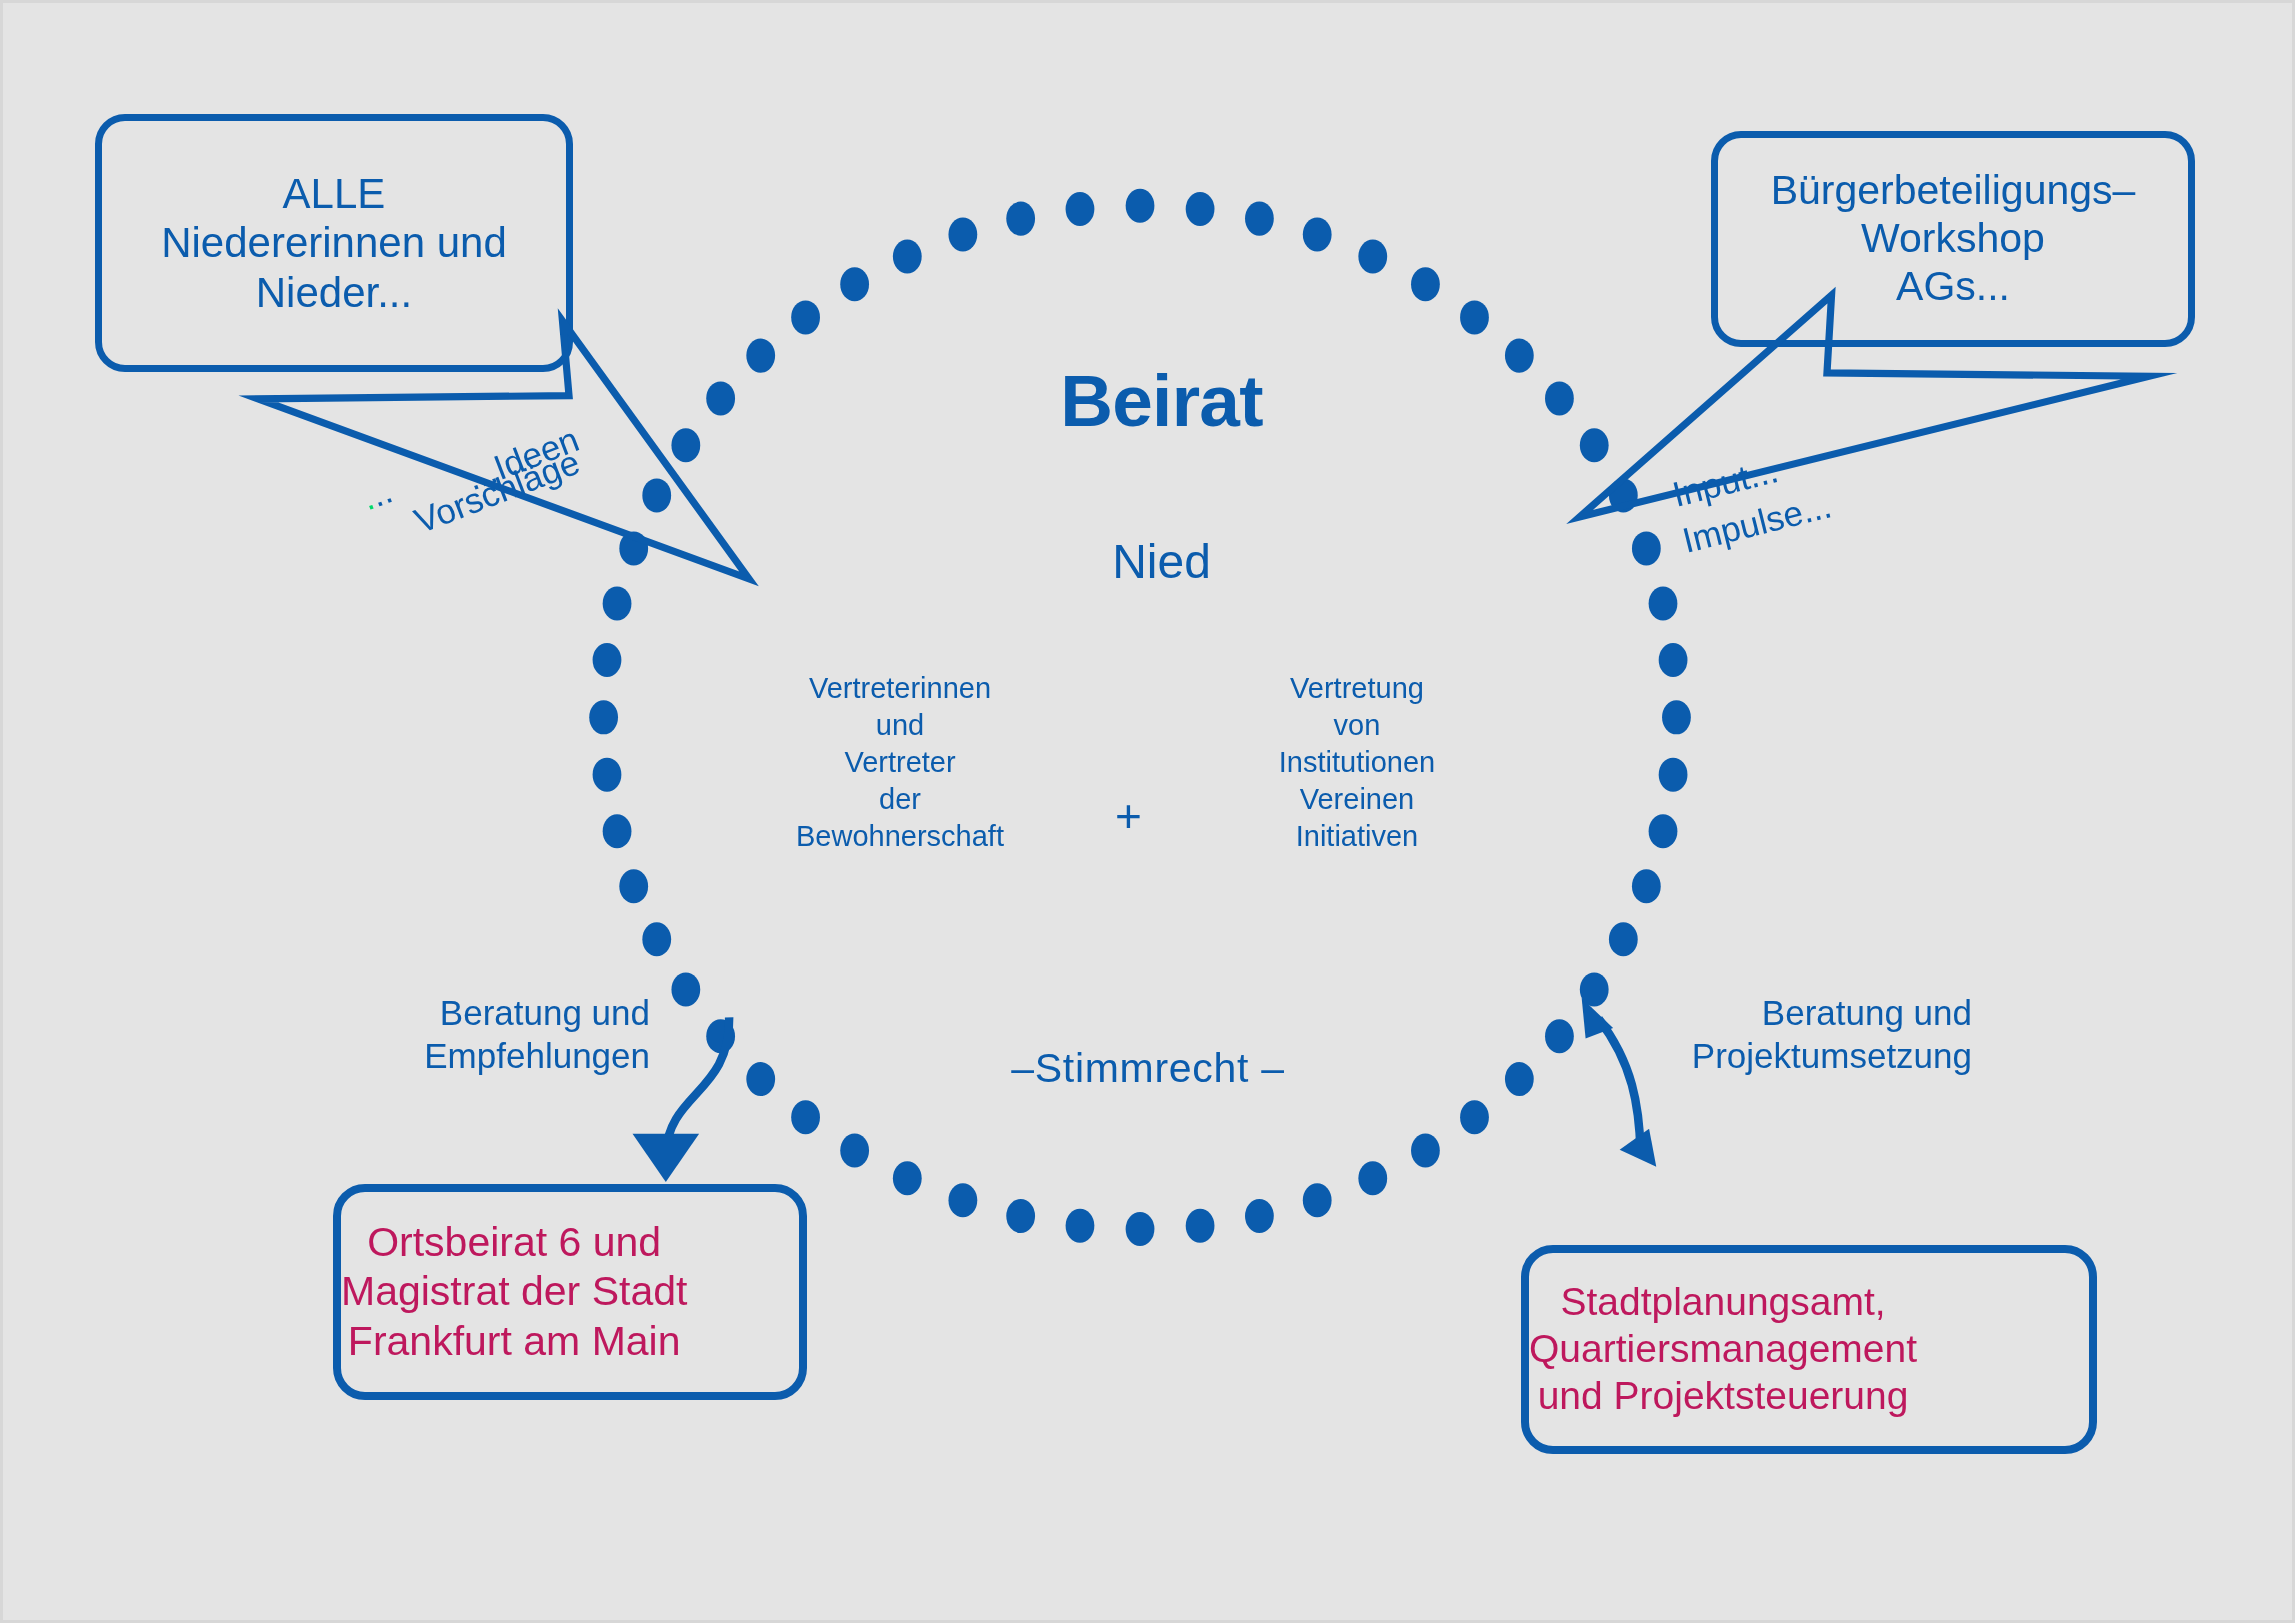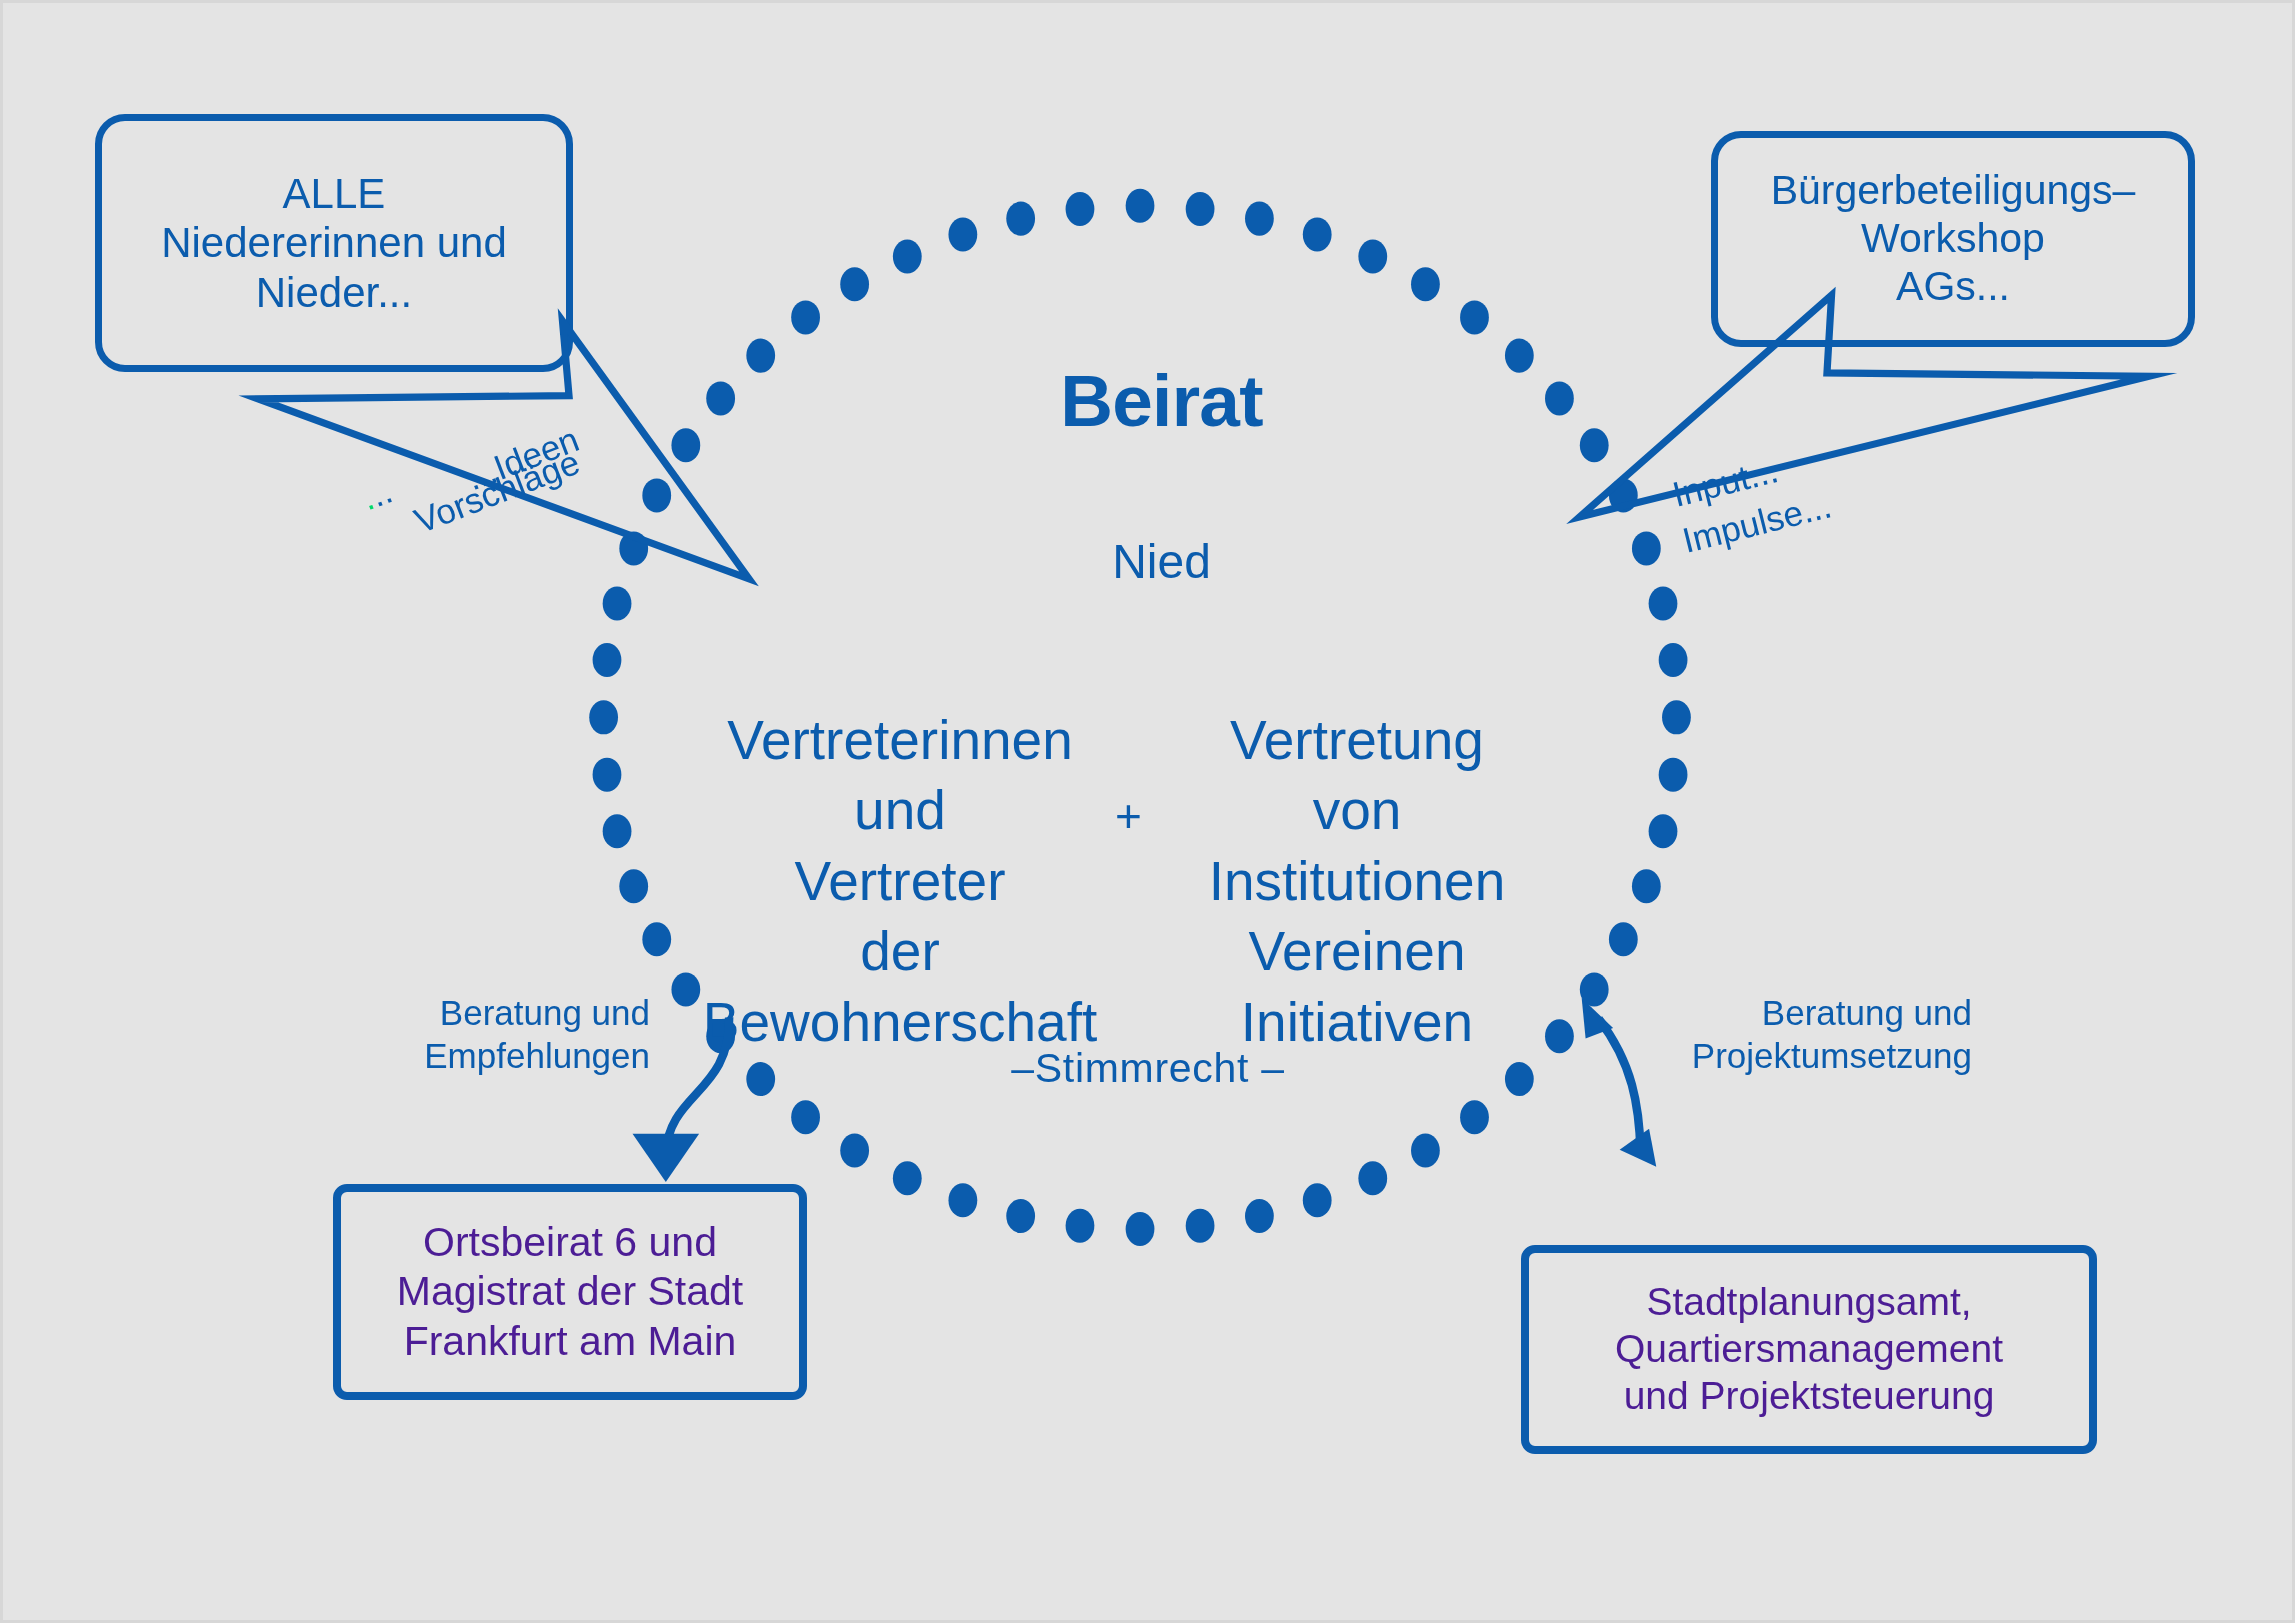--- a/index.html
+++ b/index.html
@@ -29,26 +29,26 @@
     justify-content:center;
     text-align:center;
     line-height:1.17;
   }
   .bubble .txt{white-space:pre-line;}
 
   
   .rbox{
     box-sizing:border-box;
     border:8.5px solid #0b5cad;
-    border-radius:14px;
+    border-radius:32px;
     background:transparent;
-    color:#4c1d95;
+    color:#be185d;
     display:flex;
     align-items:center;
-    justify-content:center;
+    justify-content:flex-start;
     text-align:center;
     line-height:1.2;
   }
   .rbox .txt{white-space:pre-line;}
 
   
   .ctext{
     color:#0b5cad;
     text-align:center;
     line-height:1.22;
@@ -56,21 +56,21 @@
   }
 
   .title-main{
     font-size:73px;
     font-weight:bold;
     letter-spacing:-0.7px;
   }
   .title-sub{font-size:52px;}
   .title-sub2{font-size:48px;}
 
-  .col-text{font-size:55px;line-height:1.28;margin-top:35px;}
+  .col-text{font-size:29px;line-height:1.28;}
   .plus{font-size:46px;}
   .stimmrecht{font-size:41px;letter-spacing:0.7px;}
 
   .side-label{font-size:35px;line-height:1.23;text-align:right;}
 
   .rot-left-a{transform:rotate(-21deg);transform-origin:left top;font-size:35px;}
   .rot-left-b{transform:rotate(-21deg);transform-origin:left top;font-size:35px;}
   .rot-right{transform:rotate(-14deg);transform-origin:left top;font-size:35px;line-height:1.25;}
 
   svg{overflow:visible;}

